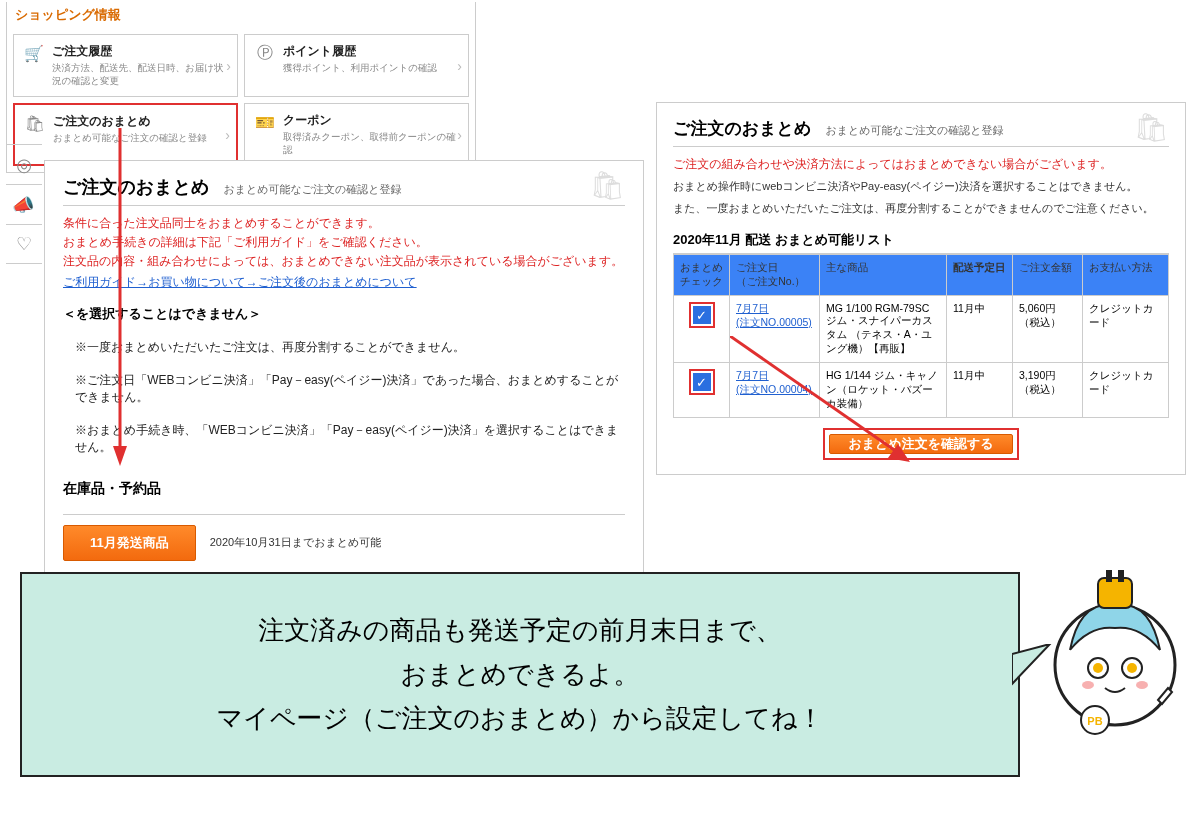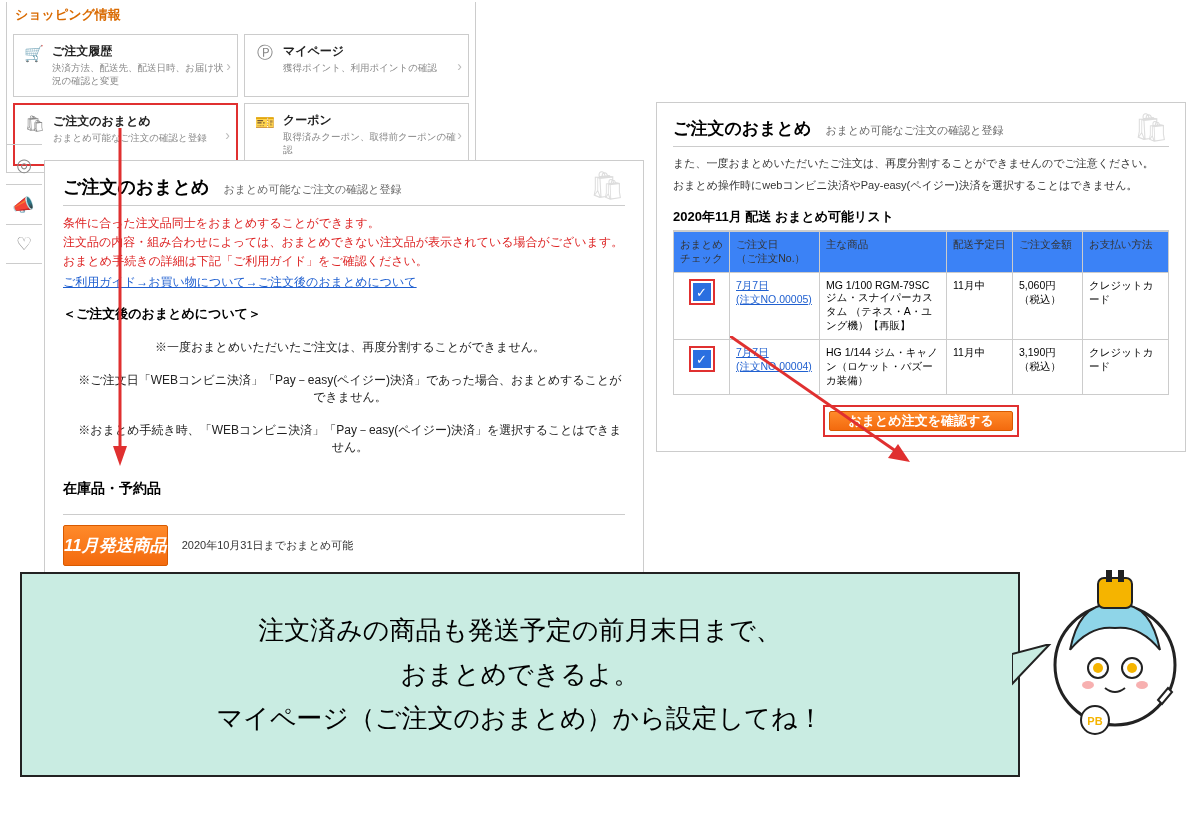--- a/index.html
+++ b/index.html
@@ -25,24 +25,24 @@
 
 .left-panel { position: absolute; left: 44px; top: 160px; width: 600px; border: 1px solid #ccc; padding: 14px 18px; background: #fff; }
 .panel-header { display:flex; align-items: baseline; gap: 14px; border-bottom: 1px solid #ccc; padding-bottom: 6px; margin-bottom: 8px; position: relative;}
 .panel-header h2 { font-size: 18px; font-weight: bold; }
 .panel-header .sub { font-size: 11px; color: #666; }
 .panel-header .bags { position:absolute; right:0; top:-6px; color:#ddd; font-size:28px; }
 .red-text { color: #d22; font-size: 12px; line-height: 1.6; }
 .blue-link { color: #2060d0; font-size: 12px; }
 .notice-block { margin-top: 14px; font-size: 12px; }
 .notice-block h3 { font-size: 13px; margin-bottom: 6px; }
-.notice-block p { margin: 16px 0 4px 12px; color: #222; text-align: center; }
+.notice-block p { margin: 16px 0 4px 12px; color: #222; }
 .stock-head { font-size: 14px; font-weight: bold; border-bottom: 1px solid #ccc; padding-bottom: 16px; margin-top: 24px; }
 .month-row { display:flex; align-items:center; gap: 14px; margin-top:10px; }
-.month-btn { background: linear-gradient(#ff8a2a,#f36a0e); color:#fff; font-weight:bold; font-size:17px; padding:8px 0; border:1px solid #d85a00; border-radius:2px; cursor:pointer;font-style:italic; }
+.month-btn { background: linear-gradient(#ff8a2a,#f36a0e); color:#fff; font-weight:bold; font-size:13px; padding:8px 26px; border:1px solid #d85a00; border-radius:2px; cursor:pointer; }
 .month-note { font-size: 11px; color:#333; }
 
 
 .right-panel { position: absolute; left: 656px; top: 102px; width: 530px; border: 1px solid #ccc; padding: 14px 16px; background:#fff; }
 .right-panel .panel-header h2 { font-size: 17px; }
 .right-panel .body-text { font-size: 11px; color:#333; line-height:1.6; margin:4px 0; }
 .list-title { font-size: 13px; font-weight:bold; border-bottom:1px solid #ccc; padding-bottom:4px; margin-top:14px; }
 .list-hint { font-size: 10.5px; color:#555; margin:8px 0; }
 table.order-table { width:100%; border-collapse:collapse; font-size:10.5px; }
 table.order-table th, table.order-table td { border:1px solid #ccc; padding:6px 6px; text-align:left; vertical-align:top; }
@@ -73,21 +73,21 @@
       <div class="ic-icon">🛒</div>
       <div class="ic-body">
         <div class="ic-title">ご注文履歴</div>
         <div class="ic-sub">決済方法、配送先、配送日時、お届け状況の確認と変更</div>
       </div>
       <div class="chev">›</div>
     </div>
     <div class="info-card">
       <div class="ic-icon">Ⓟ</div>
       <div class="ic-body">
-        <div class="ic-title">マイページ</div>
+        <div class="ic-title">ポイント履歴</div>
         <div class="ic-sub">獲得ポイント、利用ポイントの確認</div>
       </div>
       <div class="chev">›</div>
     </div>
     <div class="info-card highlight">
       <div class="ic-icon">🛍</div>
       <div class="ic-body">
         <div class="ic-title">ご注文のおまとめ</div>
         <div class="ic-sub">おまとめ可能なご注文の確認と登録</div>
       </div>
@@ -110,54 +110,55 @@
   <div>♡</div>
 </div>
 
 <div class="left-panel">
   <div class="panel-header">
     <h2>ご注文のおまとめ</h2>
     <span class="sub">おまとめ可能なご注文の確認と登録</span>
     <span class="bags">🛍</span>
   </div>
   <div class="red-text">条件に合った注文品同士をおまとめすることができます。</div>
+  <div class="red-text">おまとめ手続きの詳細は下記「ご利用ガイド」をご確認ください。</div>
   <div class="red-text">注文品の内容・組み合わせによっては、おまとめできない注文品が表示されている場合がございます。</div>
-  <div class="red-text">おまとめ手続きの詳細は下記「ご利用ガイド」をご確認ください。</div>
   <a class="blue-link" href="#">ご利用ガイド→お買い物について→ご注文後のおまとめについて</a>
   <div class="notice-block">
-    <h3>＜ご注文後のおまとめについて＞</h3>
+    <h3>＜を選択することはできません＞</h3>
     <p>※一度おまとめいただいたご注文は、再度分割することができません。</p>
     <p>※ご注文日「WEBコンビニ決済」「Pay－easy(ペイジー)決済」であった場合、おまとめすることができません。</p>
     <p>※おまとめ手続き時、「WEBコンビニ決済」「Pay－easy(ペイジー)決済」を選択することはできません。</p>
   </div>
   <div class="stock-head">在庫品・予約品</div>
   <div class="month-row">
     <button class="month-btn">11月発送商品</button>
     <span class="month-note">2020年10月31日までおまとめ可能</span>
   </div>
 </div>
 
 <div class="right-panel">
   <div class="panel-header">
     <h2>ご注文のおまとめ</h2>
     <span class="sub">おまとめ可能なご注文の確認と登録</span>
     <span class="bags">🛍</span>
   </div>
+  <div class="red-text">ご注文の組み合わせや決済方法によってはおまとめできない場合がございます。</div>
+  <div class="body-text">おまとめ操作時にwebコンビニ決済やPay-easy(ペイジー)決済を選択することはできません。</div>
   <div class="body-text">また、一度おまとめいただいたご注文は、再度分割することができませんのでご注意ください。</div>
-  <div class="body-text">おまとめ操作時にwebコンビニ決済やPay-easy(ペイジー)決済を選択することはできません。</div>
   <div class="list-title">2020年11月 配送 おまとめ可能リスト</div>
   <table class="order-table">
     <thead>
         <tr>
       <th style="white-space:pre-line;width:56px;">おまとめ
 チェック</th>
       <th style="white-space:pre-line;width:90px;">ご注文日
 （ご注文No.）</th>
       <th>主な商品</th>
-      <th style="width:66px;">配送予定日</th>
+      <th style="width:66px;font-weight:bold;">配送予定日</th>
       <th style="width:70px;">ご注文金額</th>
       <th style="width:86px;">お支払い方法</th>
     </tr>
       </thead>
     <tbody>
       <tr>
         <td>
             <div class="chk-wrap">
               <span class="chk-outline">
                 <span class="chk">✓</span>

